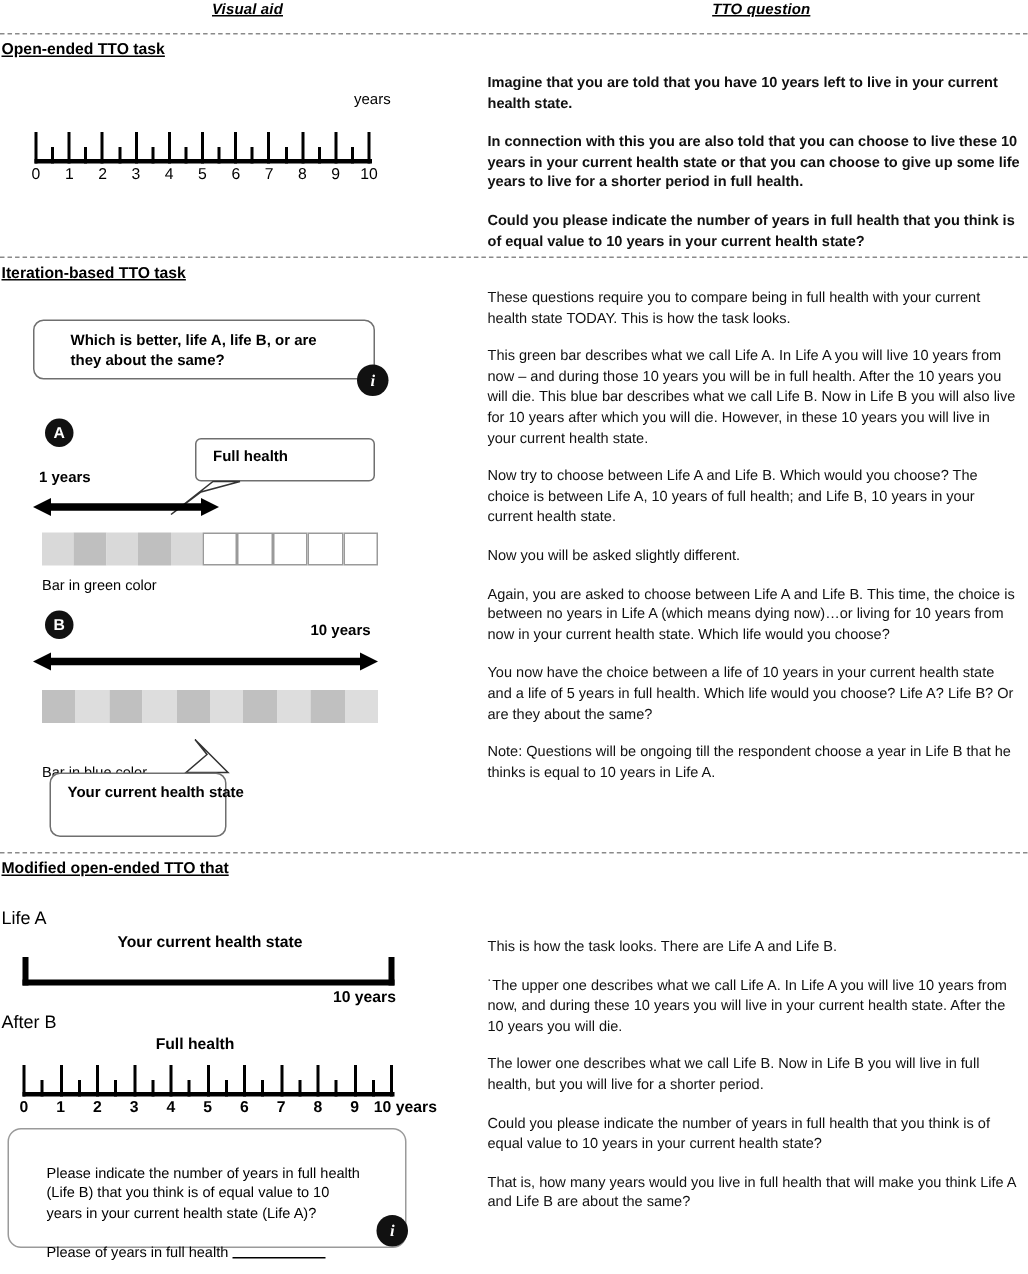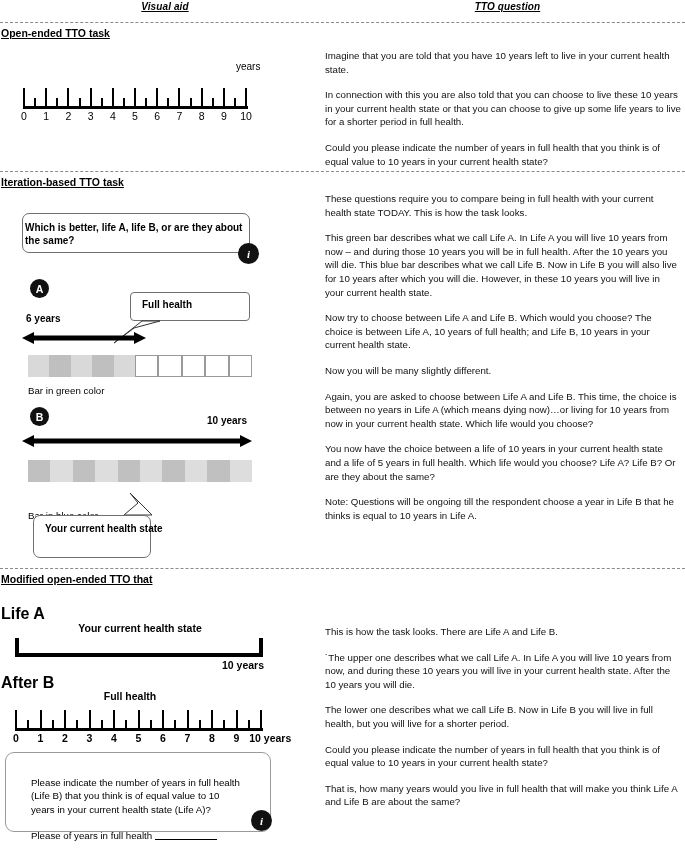--- a/index.html
+++ b/index.html
@@ -112,21 +112,21 @@
   
   .qbox{
     position:absolute;
     border:1px solid #9a9a9a;
     border-radius:9px;
     background:#fff;
     box-sizing:border-box;
   }
   .qbox p{margin:13px;font-size:9.7px;line-height:13.4px;}
   .blank{display:inline-block;border-bottom:1.5px solid #000;width:62px;vertical-align:-1px;}
-  .lbl{font-size:16px;font-weight:bold;}
+  .lbl{font-size:12px;font-weight:normal;}
 </style>
 </head>
 <body>
 
 <div class="page">
 
   <div class="col-headers">
     <div class="col-head" id="head-visual">Visual aid</div>
     <div class="col-head" id="head-tto">TTO question</div>
   </div>
@@ -175,55 +175,55 @@
               <span style="left: 112px;">5</span>
               <span style="left: 134.2px;">6</span>
               <span style="left: 156.4px;">7</span>
               <span style="left: 178.6px;">8</span>
               <span style="left: 200.8px;">9</span>
               <span style="left: 223px;">10</span>
             </div>
         </div>
       </div>
 
-      <div class="right-col" style="padding-top:10px;">
+      <div class="right-col" style="padding-top:10px;font-weight:bold;">
         <p>Imagine that you are told that you have 10 years left to live in your current health state.</p>
         <p>In connection with this you are also told that you can choose to live these 10 years in your current health state or that you can choose to give up some life years to live for a shorter period in full health.</p>
         <p>Could you please indicate the number of years in full health that you think is of equal value to 10 years in your current health state?</p>
       </div>
     </div>
   </div>
 
   <div class="sep"></div>
 
   <div class="section" style="height:396px;">
     <div class="sec-title">Iteration-based TTO task</div>
 
     <div class="cols" style="height:374px;">
 
       <div class="left-col" style="height:374px;">
 
-        <div class="bubble" style="left:22px;top:25px;width:228px;height:40px;padding:7px 2px;">
+        <div class="bubble" style="left:22px;top:25px;width:228px;height:40px;padding:7px 24px;">
           <span>Which is better, life A, life B, or are they about the same?</span>
         </div>
         <div class="badge info" style="position:absolute;left:238px;top:55px;">
           <span>i</span>
         </div>
 
         <div class="badge letter" style="position:absolute;left:30px;top:91px;">
           <span>A</span>
         </div>
 
         <div class="bubble plain" style="left:130px;top:104px;width:120px;height:29px;padding:7px 0 0 12px;"></div>
         <span style="position:absolute;left:142px;top:111px;font-size:10px;font-weight:bold;">Full health</span>
         <svg width="60" height="26" style="position:absolute;left:112px;top:131px;">
           <polygon points="2,24 30,2 48,2 22,9" fill="#fff" stroke="#333" stroke-width="1"></polygon>
         </svg>
 
-        <span class="arrow-label" style="left:26px;top:125px;">6 years</span>
+        <span class="arrow-label" style="left:26px;top:125px;">1 years</span>
         <svg width="124" height="18" style="position:absolute;left:22px;top:141px;">
           <line x1="8" y1="9" x2="116" y2="9" stroke="#000" stroke-width="5"></line>
           <polygon points="0,9 12,3 12,15" fill="#000"></polygon>
           <polygon points="124,9 112,3 112,15" fill="#000"></polygon>
         </svg>
 
         <div class="segbar green" id="bar-green" style="position:absolute;left:28px;top:167px;">
             <div class="seg" style="background: rgb(217, 217, 217);"></div>
             <div class="seg" style="background: rgb(191, 191, 191);"></div>
             <div class="seg" style="background: rgb(217, 217, 217);"></div>
@@ -268,21 +268,21 @@
         <div class="bubble" style="left:33px;top:327px;width:118px;height:43px;padding:8px 0 0 12px;"></div>
         <span style="position:absolute;left:45px;top:334px;font-size:10px;font-weight:bold;line-height:14px;">
           <span>Your current health state</span>
         </span>
       </div>
 
       <div class="right-col" style="padding-top:4px;">
         <p>These questions require you to compare being in full health with your current health state TODAY. This is how the task looks.</p>
         <p>This green bar describes what we call Life A. In Life A you will live 10 years from now – and during those 10 years you will be in full health. After the 10 years you will die. This blue bar describes what we call Life B. Now in Life B you will also live for 10 years after which you will die. However, in these 10 years you will live in your current health state.</p>
         <p>Now try to choose between Life A and Life B. Which would you choose? The choice is between Life A, 10 years of full health; and Life B, 10 years in your current health state.</p>
-        <p>Now you will be many slightly different.</p>
+        <p>Now you will be asked slightly different.</p>
         <p>Again, you are asked to choose between Life A and Life B. This time, the choice is between no years in Life A (which means dying now)…or living for 10 years from now in your current health state. Which life would you choose?</p>
         <p>You now have the choice between a life of 10 years in your current health state and a life of 5 years in full health. Which life would you choose? Life A? Life B? Or are they about the same?</p>
         <p>Note: Questions will be ongoing till the respondent choose a year in Life B that he thinks is equal to 10 years in Life A.</p>
       </div>
     </div>
   </div>
 
   <div class="sep"></div>
 
   <div class="section" style="height:280px;">

